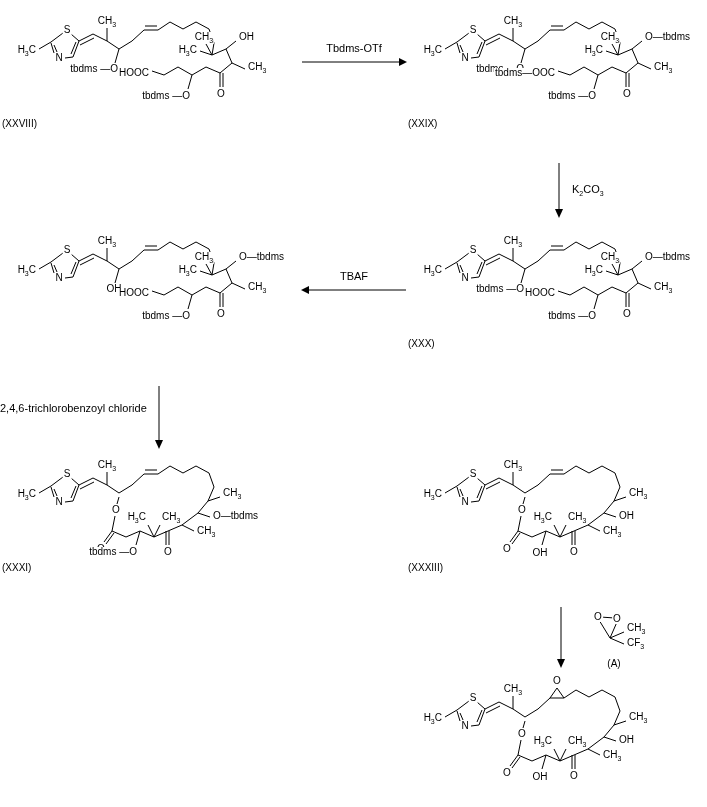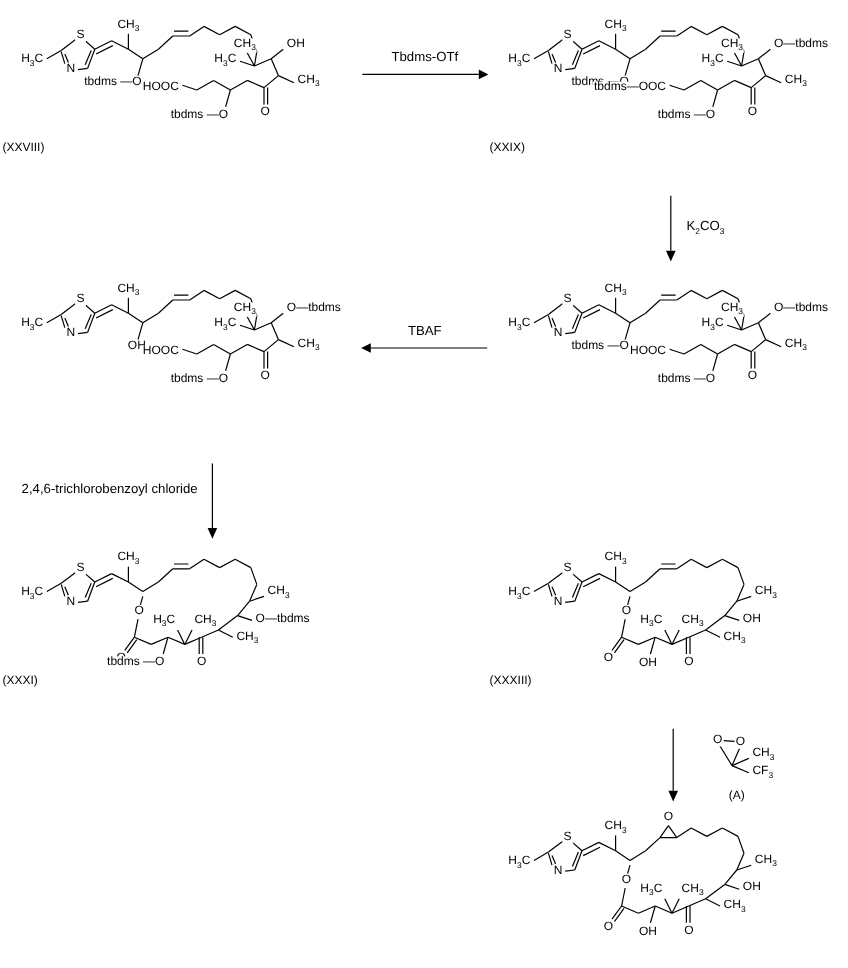--- a/index.html
+++ b/index.html
@@ -188,20 +188,21 @@
         <span class="lbl aC" style="left: 105px; top: 14px;">CH<sub>3</sub></span>
         <span class="lbl aR" style="left: 117px; top: 61px;">tbdms —O</span>
         <span class="lbl aR" style="left: 148px; top: 65px;">HOOC</span>
         <span class="lbl aC" style="left: 202px; top: 30px;">CH<sub>3</sub></span>
         <span class="lbl aR" style="left: 196px; top: 43px;">H<sub>3</sub>C</span>
         <span class="lbl aL" style="left: 236px; top: 29px;">O—tbdms</span>
         <span class="lbl aL" style="left: 245px; top: 60px;">CH<sub>3</sub></span>
         <span class="lbl aC" style="left: 219px; top: 86px;">O</span>
         <span class="lbl aR" style="left: 189px; top: 88px;">tbdms —O</span>
       </div>
+    <div class="caption">(XXX)</div>
   </div>
 
   <div class="arrow-block" style="left:300px;top:270px;width:108px">
     <div class="reagent">TBAF</div>
     <svg width="108" height="14">
       <line x1="9" y1="7" x2="106" y2="7"></line>
         <polygon points="9,3 1,7 9,11"></polygon>
     </svg>
   </div>
 
@@ -218,21 +219,21 @@
         <span class="lbl aR" style="left: 148px; top: 65px;">HOOC</span>
         <span class="lbl aC" style="left: 202px; top: 30px;">CH<sub>3</sub></span>
         <span class="lbl aR" style="left: 196px; top: 43px;">H<sub>3</sub>C</span>
         <span class="lbl aL" style="left: 236px; top: 29px;">O—tbdms</span>
         <span class="lbl aL" style="left: 245px; top: 60px;">CH<sub>3</sub></span>
         <span class="lbl aC" style="left: 219px; top: 86px;">O</span>
         <span class="lbl aR" style="left: 189px; top: 88px;">tbdms —O</span>
       </div>
   </div>
 
-  <div class="arrow-block" style="left:18px;top:386px;width:250px;height:66px">
+  <div class="arrow-block" style="left:0;top:386px;width:250px;height:66px">
     <div class="reagent" style="position:absolute;left:0;top:16px">2,4,6-trichlorobenzoyl chloride</div>
     <svg style="position:absolute;left:152px;top:0" width="14" height="64">
       <line x1="7" y1="0" x2="7" y2="54"></line>
         <polygon points="3,54 7,63 11,54"></polygon>
     </svg>
   </div>
 
   
   <div class="structure" style="left:2px;top:452px">
     <svg class="skel" width="300" height="105" viewBox="0 0 300 105">

